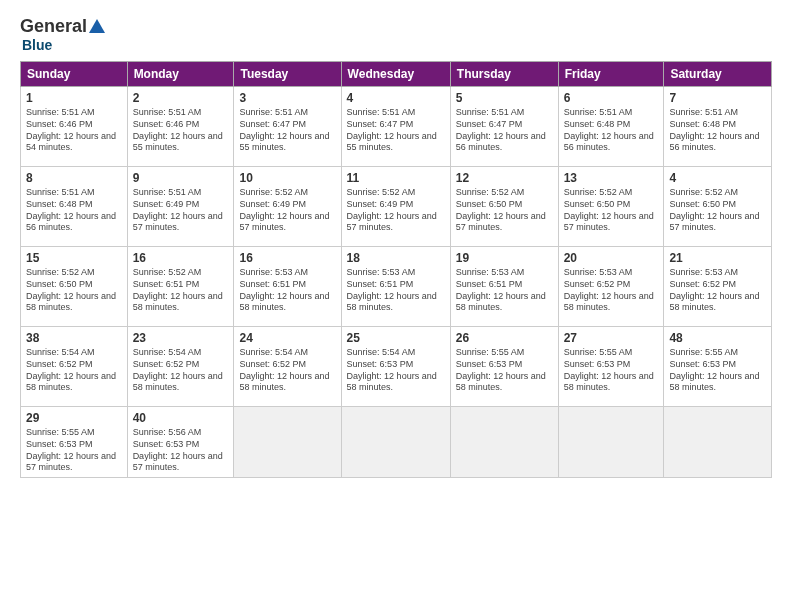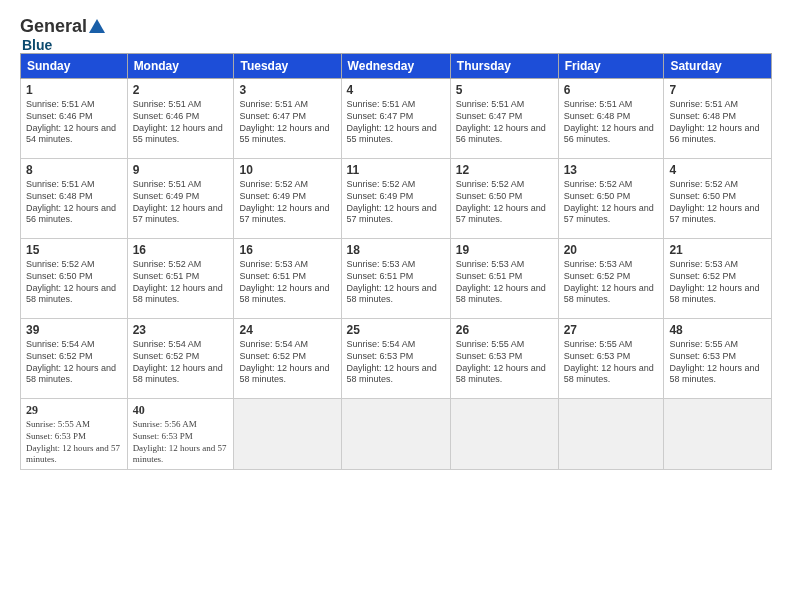--- a/index.html
+++ b/index.html
@@ -12,20 +12,21 @@
     }
     .container {
       width: 792px;
       height: 612px;
       padding: 16px 20px 10px 20px;
     }
     .header {
       display: flex;
       align-items: center;
       justify-content: space-between;
+      margin-bottom: 8px;
     }
     .logo {
       display: flex;
       flex-direction: column;
       align-items: flex-start;
     }
     .logo-text {
       display: flex;
       align-items: center;
     }
@@ -59,21 +60,21 @@
     }
     .location-title {
       font-size: 14px;
       color: #555;
     }
     .calendar {
       width: 100%;
       border-collapse: collapse;
     }
     .calendar th {
-      background-color: #1d4ed8;
+      background-color: #701a75;
       color: #fff;
       text-align: left;
       padding: 5px 6px;
       font-size: 12px;
       font-weight: bold;
       border: 1px solid #aaa;
     }
     .calendar td {
       vertical-align: top;
       border: 1px solid #ccc;
@@ -94,21 +95,20 @@
       color: #333;
       margin-bottom: 1px;
     }
     .day-info {
       font-size: 9px;
       color: #444;
       line-height: 1.3;
     }
     .last-row td {
       height: 70px;
-      font-family: Liberation Serif, serif;
     }
   </style>
 </head>
 <body>
 
 <div class="container">
   <div class="header">
     <div class="logo">
       <div class="logo-text">
         <span class="logo-general">General</span>
@@ -220,21 +220,21 @@
         <div class="day-number">20</div>
         <div class="day-info">Sunrise: 5:53 AM<br>Sunset: 6:52 PM<br>Daylight: 12 hours and 58 minutes.</div>
       </td>
           <td>
         <div class="day-number">21</div>
         <div class="day-info">Sunrise: 5:53 AM<br>Sunset: 6:52 PM<br>Daylight: 12 hours and 58 minutes.</div>
       </td>
         </tr>
         <tr>
           <td>
-        <div class="day-number">39</div>
+        <div class="day-number">38</div>
         <div class="day-info">Sunrise: 5:54 AM<br>Sunset: 6:52 PM<br>Daylight: 12 hours and 58 minutes.</div>
       </td>
           <td>
         <div class="day-number">23</div>
         <div class="day-info">Sunrise: 5:54 AM<br>Sunset: 6:52 PM<br>Daylight: 12 hours and 58 minutes.</div>
       </td>
           <td>
         <div class="day-number">24</div>
         <div class="day-info">Sunrise: 5:54 AM<br>Sunset: 6:52 PM<br>Daylight: 12 hours and 58 minutes.</div>
       </td>

